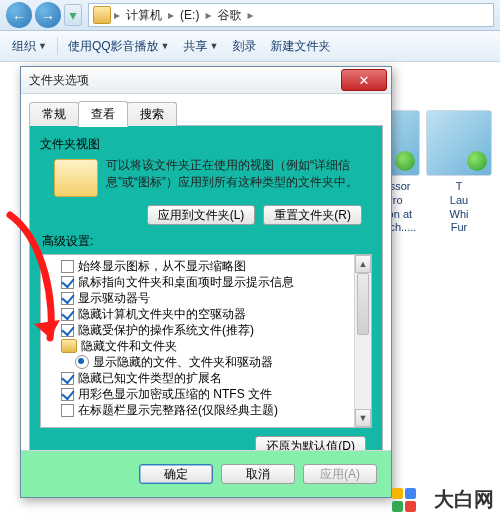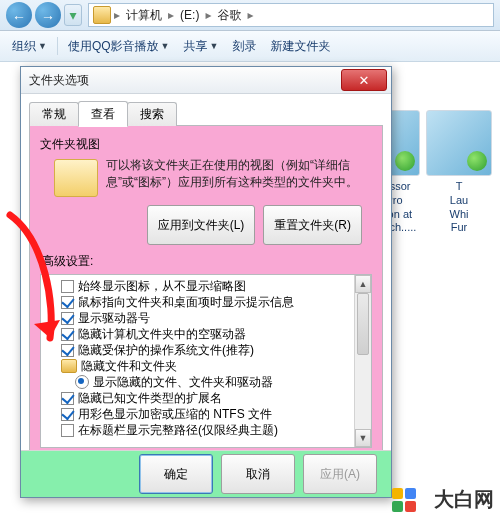--- a/index.html
+++ b/index.html
@@ -24,26 +24,26 @@
   .thumb2 .cap{overflow:hidden;}
   
   .dlg{position:absolute;left:20px;top:66px;width:370px;height:430px;border:1px solid #6b8aa8;background:#fff;box-shadow:2px 3px 10px rgba(0,0,0,.35);}
   .dlg-title{height:26px;background:linear-gradient(#fdfdfd,#e9eef3);border-bottom:1px solid #cfd6dd;display:flex;align-items:center;justify-content:space-between;padding:0 0 0 8px;font-size:12px;color:#222;}
   .close-btn{width:44px;height:20px;margin-right:4px;border-radius:3px;background:linear-gradient(#e57373,#c62828);color:#fff;display:flex;align-items:center;justify-content:center;font-size:13px;border:1px solid #a31515;}
   .dlg-body{position:absolute;left:8px;right:8px;top:34px;bottom:46px;}
   
   .tabs{display:flex;align-items:flex-start;height:24px;border-bottom:1px solid #b7babe;position:relative;z-index:2;}
   .tab{padding:3px 12px;border:1px solid #b7babe;border-bottom:none;margin-right:-1px;background:linear-gradient(#f7f7f7,#e9e9e9);font-size:12px;border-radius:3px 3px 0 0;position:relative;top:1px;}
   .tab.active{background:#fff;border-bottom:1px solid #fff;top:0px;padding-top:4px;}
-  .tab-panel{border:1px solid #b7babe;border-top:none;background:#f9a8d4;height:calc(100% - 24px);padding:10px 10px 10px 10px;position:relative;box-sizing:border-box;}
+  .tab-panel{border:1px solid #b7babe;border-top:none;background:#14b8a6;height:calc(100% - 24px);padding:10px 10px 10px 10px;position:relative;box-sizing:border-box;}
   .sec-title{font-size:12px;margin-bottom:4px;}
   .desc-row{display:flex;gap:8px;align-items:flex-start;margin-bottom:8px;}
   .folder-ico{width:42px;height:36px;background:linear-gradient(#fff2c8,#f3cf6a);border:1px solid #d6ad45;border-radius:3px;margin-left:14px;margin-top:2px;flex:none;}
   .desc{font-size:12px;line-height:1.45;color:#222;}
-  .btn{display:inline-flex;align-items:center;justify-content:center;height:40px;padding:0 10px;border:1px solid #9e9e9e;border-radius:3px;background:linear-gradient(#fdfdfd,#e4e4e4);font-size:12px;min-width:90px;box-sizing:border-box;}
+  .btn{display:inline-flex;align-items:center;justify-content:center;height:20px;padding:0 10px;border:1px solid #9e9e9e;border-radius:3px;background:linear-gradient(#fdfdfd,#e4e4e4);font-size:12px;min-width:90px;box-sizing:border-box;}
   .btn-row{display:flex;gap:8px;justify-content:flex-end;padding-right:10px;margin-bottom:8px;}
   .adv-label{font-size:12px;margin:4px 0 4px 2px;}
   .adv-box{border:1px solid #b7babe;height:172px;overflow:hidden;position:relative;background:#fff;}
   .adv-inner{position:absolute;left:0;right:16px;top:0;padding:3px 10px 3px 4px;font-size:12px;line-height:16px;}
   .scrollbar{position:absolute;right:0;top:0;bottom:0;width:16px;background:#efefef;border-left:1px solid #d3d3d3;}
   .sb-btn{height:16px;background:linear-gradient(#f9f9f9,#dcdcdc);border:1px solid #bfbfbf;margin:0;display:flex;align-items:center;justify-content:center;font-size:9px;color:#555;}
   .sb-thumb{position:absolute;left:2px;right:2px;top:18px;height:60px;background:linear-gradient(#eaeaea,#cfcfcf);border:1px solid #b9b9b9;border-radius:2px;}
   .row{display:flex;align-items:center;gap:4px;white-space:nowrap;}
   .row.indent1{padding-left:16px;}
   .row.indent2{padding-left:30px;}

